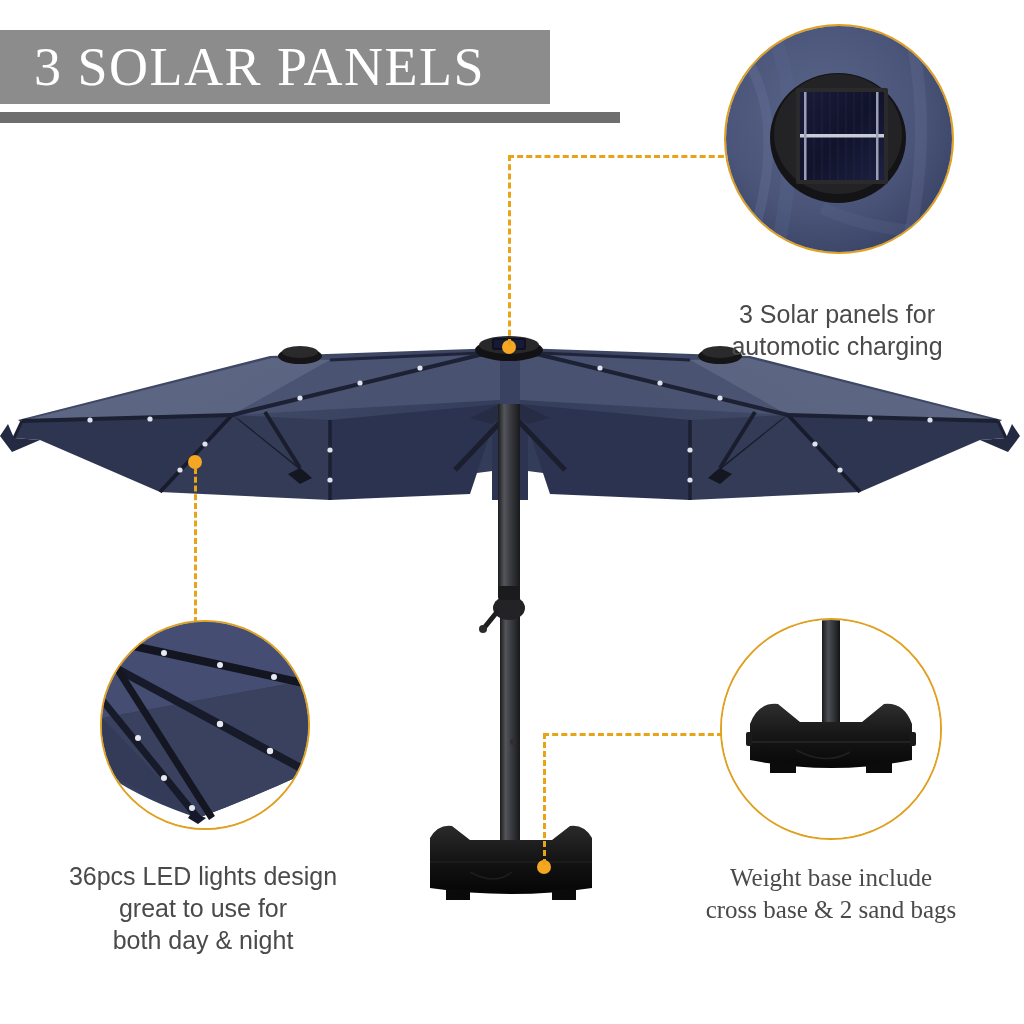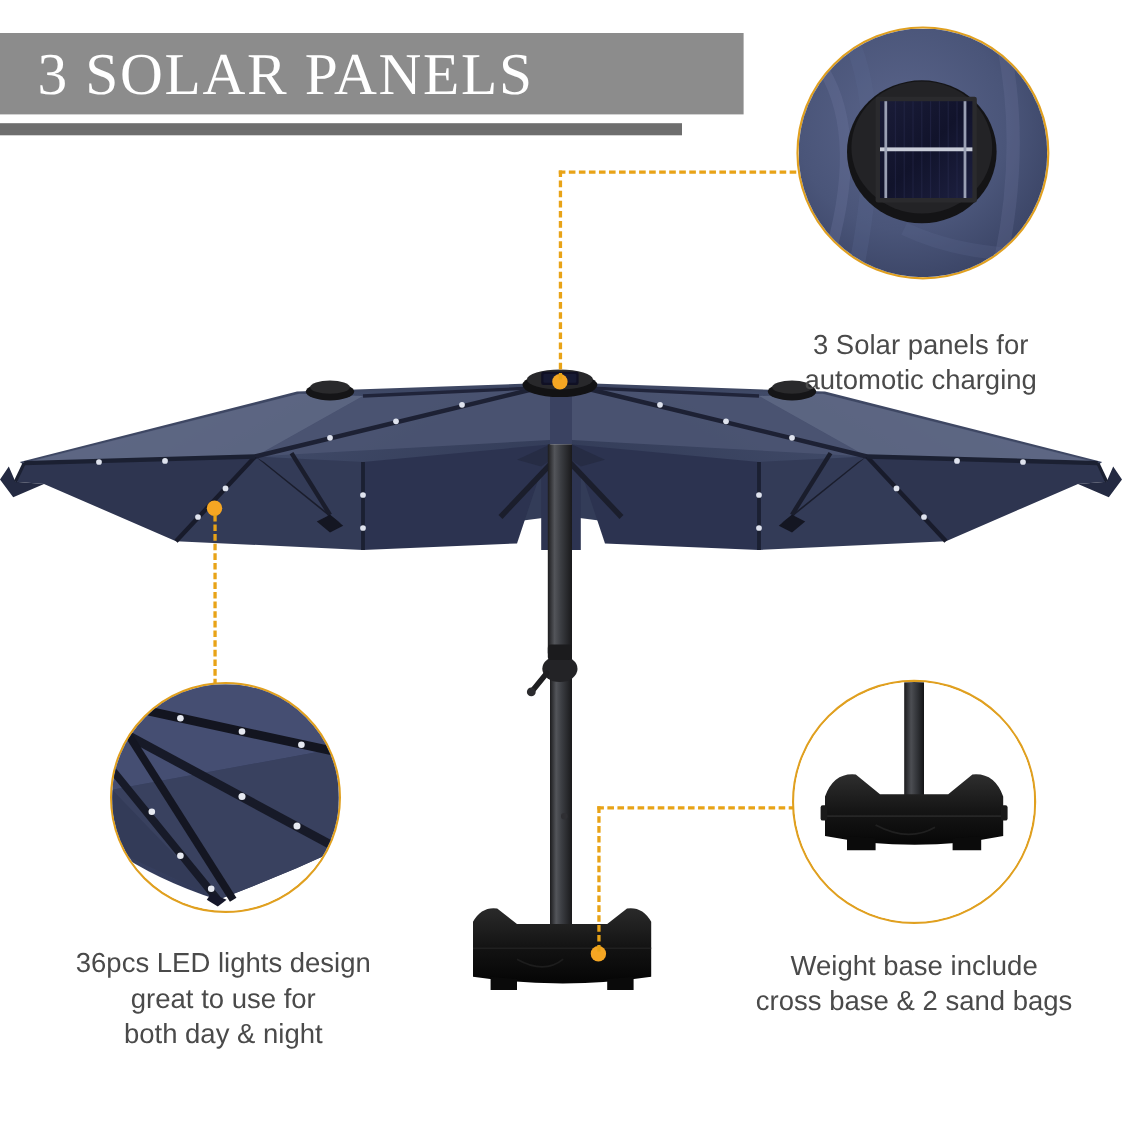--- a/index.html
+++ b/index.html
@@ -7,21 +7,21 @@
     width:1024px;height:1024px;
     background:#ffffff;
     font-family:"Liberation Sans", sans-serif;
     overflow:hidden;
     position:relative;
   }
   #stage{position:absolute;left:0;top:0;width:1024px;height:1024px;overflow:hidden;background:#fff;}
 
   
   .banner{
-    position:absolute;left:0;top:30px;width:676px;height:74px;
+    position:absolute;left:0;top:30px;width:550px;height:74px;
     background:#8c8c8c;
     display:flex;align-items:center;
   }
   .banner-text{
     color:#ffffff;
     font-family:"Liberation Serif", serif;
     font-size:54px;
     letter-spacing:1.5px;
     padding-left:34px;
     line-height:1;
@@ -350,17 +350,17 @@
         <path d="M28,122 L190,122" stroke="#2a2a2a" stroke-width="1.6" fill="none" opacity="0.85"></path>
         <path d="M74,130 Q104,146 128,132" stroke="#202020" stroke-width="1.6" fill="none"></path>
 
         <path d="M48,140 L48,153 L74,153 L74,142 Z" fill="#0b0b0b"></path>
         <path d="M144,142 L144,153 L170,153 L170,140 Z" fill="#0b0b0b"></path>
 
         <rect x="24" y="112" width="6" height="14" rx="2" fill="#1a1a1a"></rect>
         <rect x="188" y="112" width="6" height="14" rx="2" fill="#1a1a1a"></rect>
       </svg>
     </div>
-    <div class="caption" style="left:-48px;top:244px;width:318px;">Weight base include
+    <div class="caption" style="left:-48px;top:244px;width:318px;font-family:Liberation Serif, serif;">Weight base include
 cross base &amp; 2 sand bags</div>
   </div>
 
 </div>
 
 </body></html>

